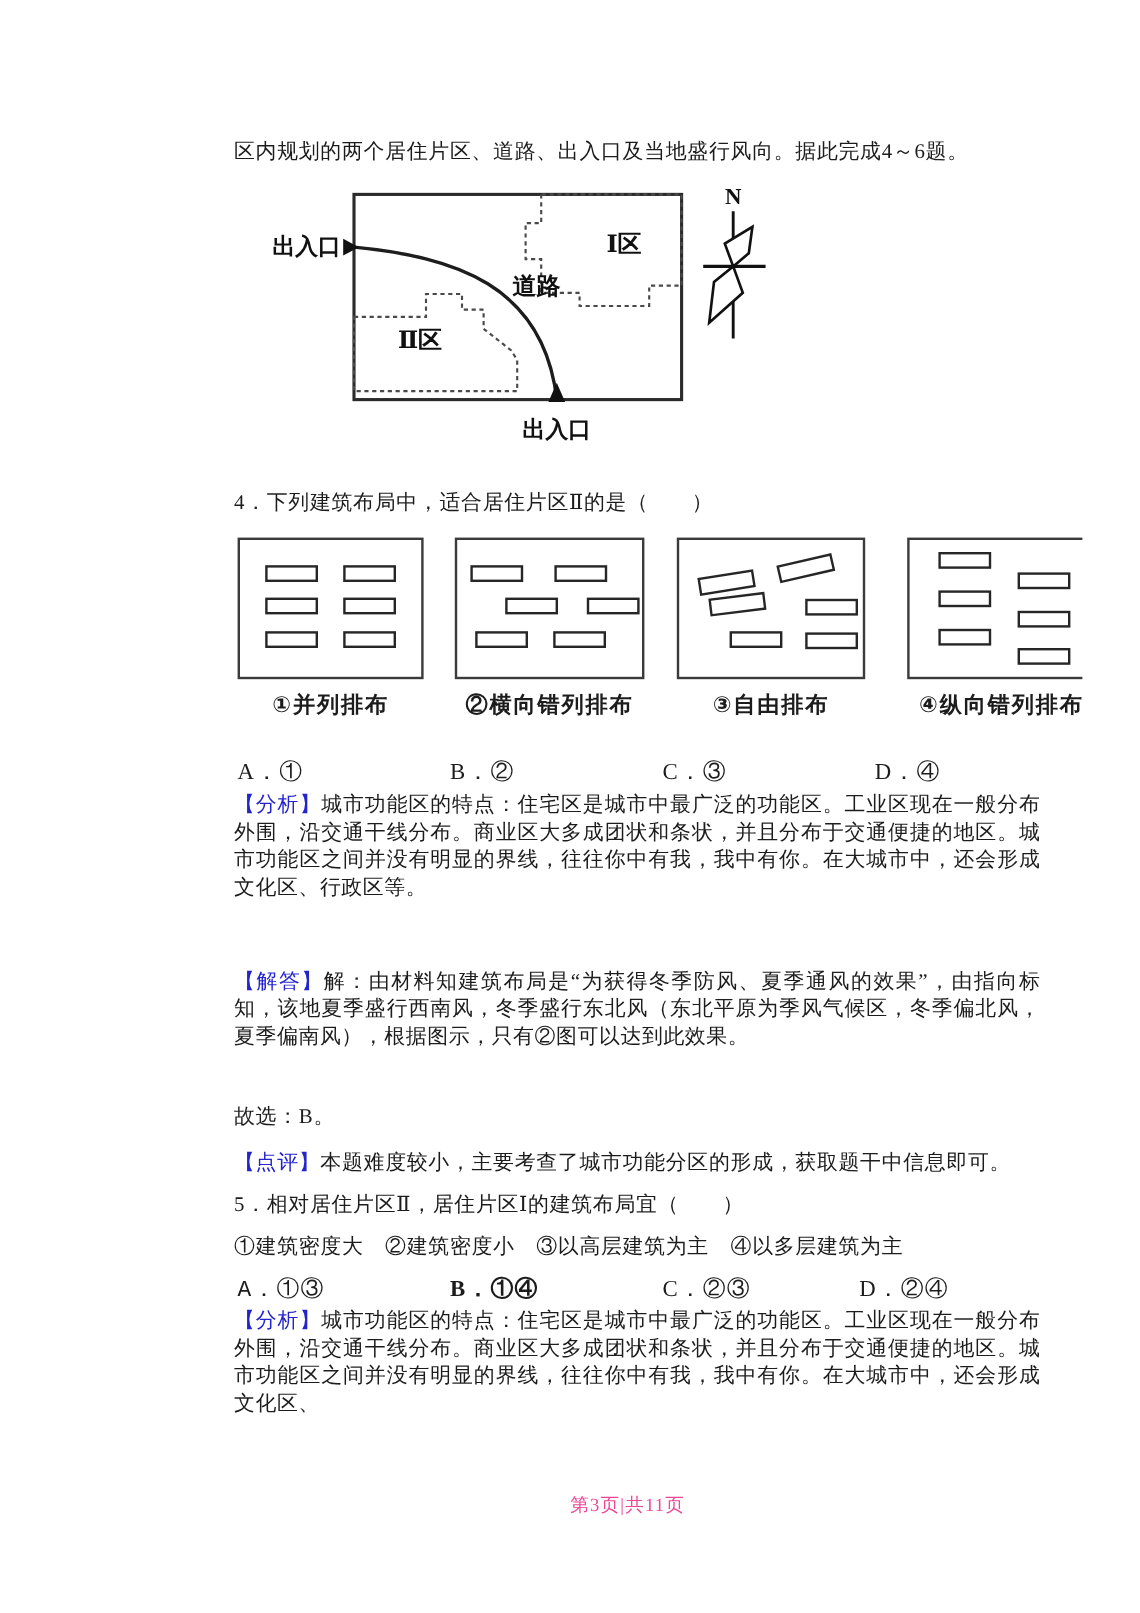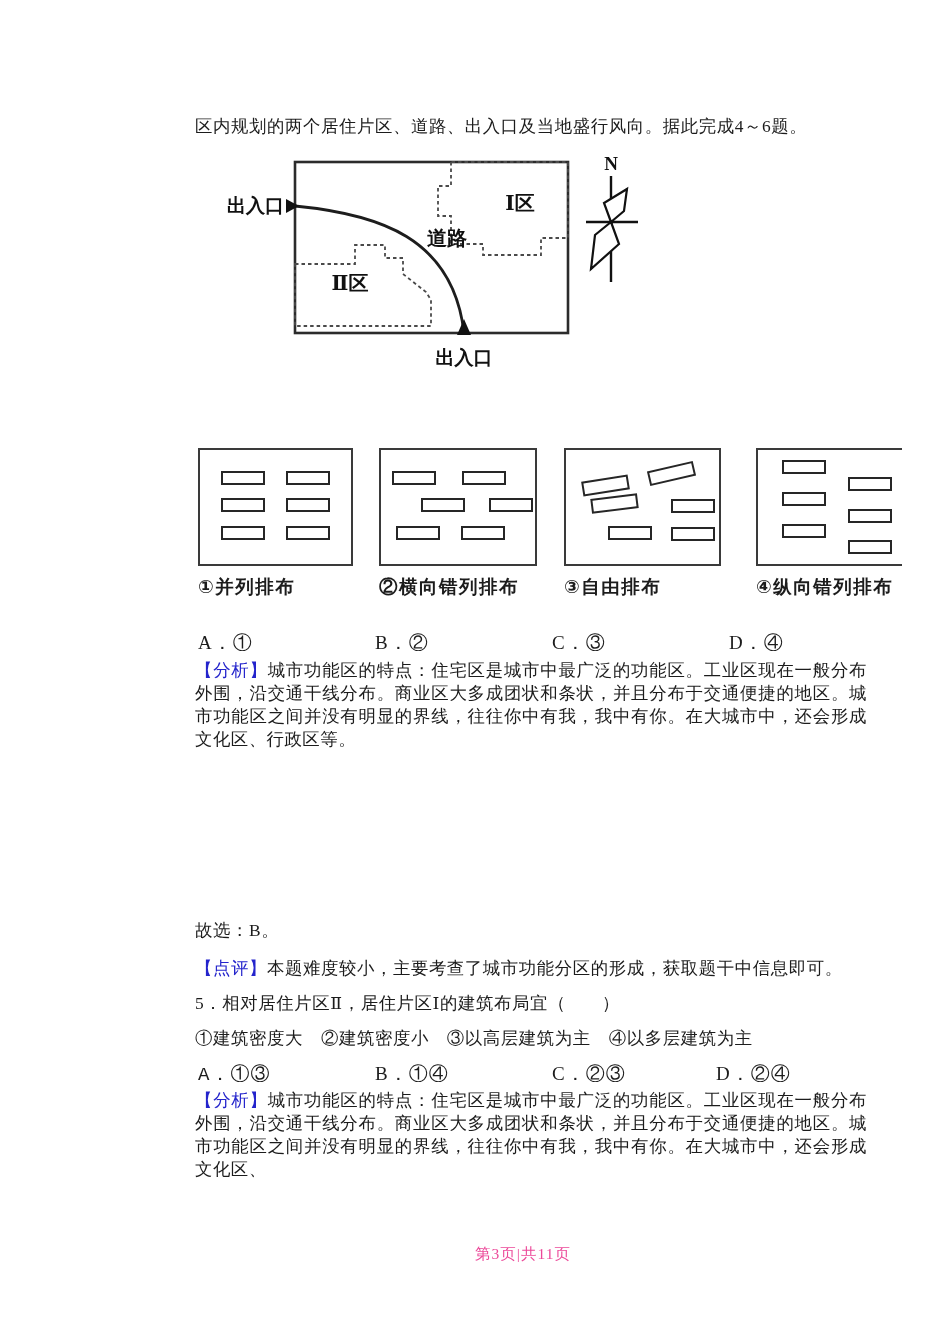--- a/index.html
+++ b/index.html
@@ -23,21 +23,21 @@
   .card {
     position:absolute; top:448px; height:118px; box-sizing:border-box;
     border:2px solid #3a3a3a; background:#fff;
   }
   .b {
     position:absolute; width:44px; height:14px; box-sizing:border-box;
     border:2px solid #262626; background:#fff;
   }
   .b.big { width:47px; height:15px; }
   .card-label {
-    position:absolute; top:574px; 
+    position:absolute; top:574px; text-align:center;
     font-family:"Liberation Sans","DejaVu Sans",sans-serif;
     font-weight:bold; font-size:18.5px; letter-spacing:1.5px; white-space:nowrap;
   }
   .footer {
     position:absolute; top:1244px; left:0; width:950px; text-align:center;
     font-size:15.5px; letter-spacing:1px; color:#ec4899;
   }
   svg text {
     font-family:"Liberation Serif","DejaVu Serif",serif;
     font-weight:bold; fill:#111111;
@@ -72,20 +72,21 @@
     <g>
       <text x="413" y="18" text-anchor="middle" font-size="19">N</text>
       <line x1="413" y1="24" x2="413" y2="130" stroke="#111" stroke-width="2.4"></line>
       <line x1="388" y1="70" x2="440" y2="70" stroke="#111" stroke-width="2.6"></line>
       <line x1="429" y1="37" x2="393" y2="117" stroke="#111" stroke-width="2"></line>
       <polygon points="413,70 406,51 429,37 426,59" fill="#ffffff" stroke="#111" stroke-width="2.2"></polygon>
       <polygon points="413,70 421,92 393,117 397,83" fill="#ffffff" stroke="#111" stroke-width="2.2"></polygon>
     </g>
   </svg>
 
+  <div class="line" style="left:147px; top:406px;">4．下列建筑布局中，适合居住片区Ⅱ的是（　　）</div>
 
   <div class="card" style="left:150px; width:155px;">
     <div class="b" style="left:21px; top:21px;"></div>
     <div class="b" style="left:86px; top:21px;"></div>
     <div class="b" style="left:21px; top:48px;"></div>
     <div class="b" style="left:86px; top:48px;"></div>
     <div class="b" style="left:21px; top:76px;"></div>
     <div class="b" style="left:86px; top:76px;"></div>
   </div>
 
@@ -121,31 +122,32 @@
   <div class="card-label" style="left:516px; width:157px;">③自由排布</div>
   <div class="card-label" style="left:708px; width:157px;">④纵向错列排布</div>
 
   <div class="choice" style="left:150px; top:630px;">A．①</div>
   <div class="choice" style="left:327px; top:630px;">B．②</div>
   <div class="choice" style="left:504px; top:630px;">C．③</div>
   <div class="choice" style="left:681px; top:630px;">D．④</div>
 
   <div class="para" style="left:147px; top:659px;"><span class="blue">【分析】</span><span>城市功能区的特点：住宅区是城市中最广泛的功能区。工业区现在一般分布外围，沿交通干线分布。商业区大多成团状和条状，并且分布于交通便捷的地区。城市功能区之间并没有明显的界线，往往你中有我，我中有你。在大城市中，还会形成文化区、行政区等。</span></div>
 
+  <div class="para" style="left:147px; top:806px;"><span class="blue">【解答】</span><span>解：由材料知建筑布局是“为获得冬季防风、夏季通风的效果”，由指向标知，该地夏季盛行西南风，冬季盛行东北风（东北平原为季风气候区，冬季偏北风，夏季偏南风），根据图示，只有②图可以达到此效果。</span></div>
 
   <div class="line" style="left:147px; top:918px;">故选：B。</div>
 
   <div class="line" style="left:147px; top:956px;"><span class="blue">【点评】</span><span>本题难度较小，主要考查了城市功能分区的形成，获取题干中信息即可。</span></div>
 
   <div class="line" style="left:147px; top:991px;">5．相对居住片区Ⅱ，居住片区Ⅰ的建筑布局宜（　　）</div>
 
   <div class="line" style="left:147px; top:1026px;">①建筑密度大　②建筑密度小　③以高层建筑为主　④以多层建筑为主</div>
 
   <div class="choice" style="left:150px; top:1061px;font-family:Liberation Mono, monospace;">A．①③</div>
-  <div class="choice" style="left:327px; top:1061px;">B．①④</div>
+  <div class="choice" style="left:327px; top:1061px;font-weight:bold;">B．①④</div>
   <div class="choice" style="left:504px; top:1061px;">C．②③</div>
   <div class="choice" style="left:668px; top:1061px;">D．②④</div>
 
   <div class="para" style="left:147px; top:1089px;"><span class="blue">【分析】</span><span>城市功能区的特点：住宅区是城市中最广泛的功能区。工业区现在一般分布外围，沿交通干线分布。商业区大多成团状和条状，并且分布于交通便捷的地区。城市功能区之间并没有明显的界线，往往你中有我，我中有你。在大城市中，还会形成文化区、</span></div>
 
   <div class="footer">第3页|共11页</div>
 
 </div>
 
 </body></html>

